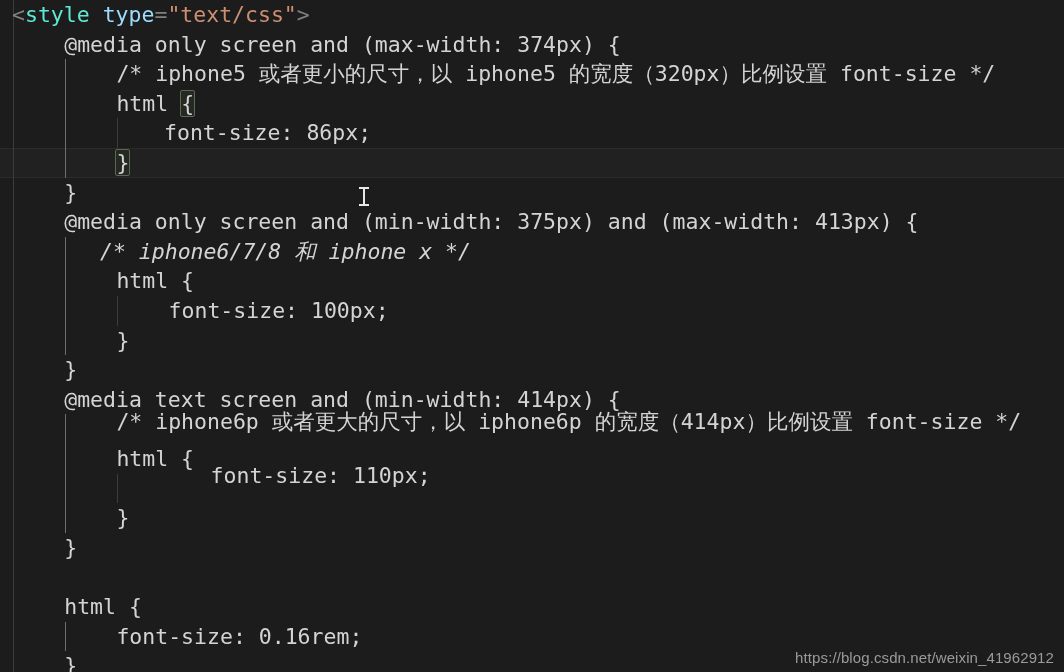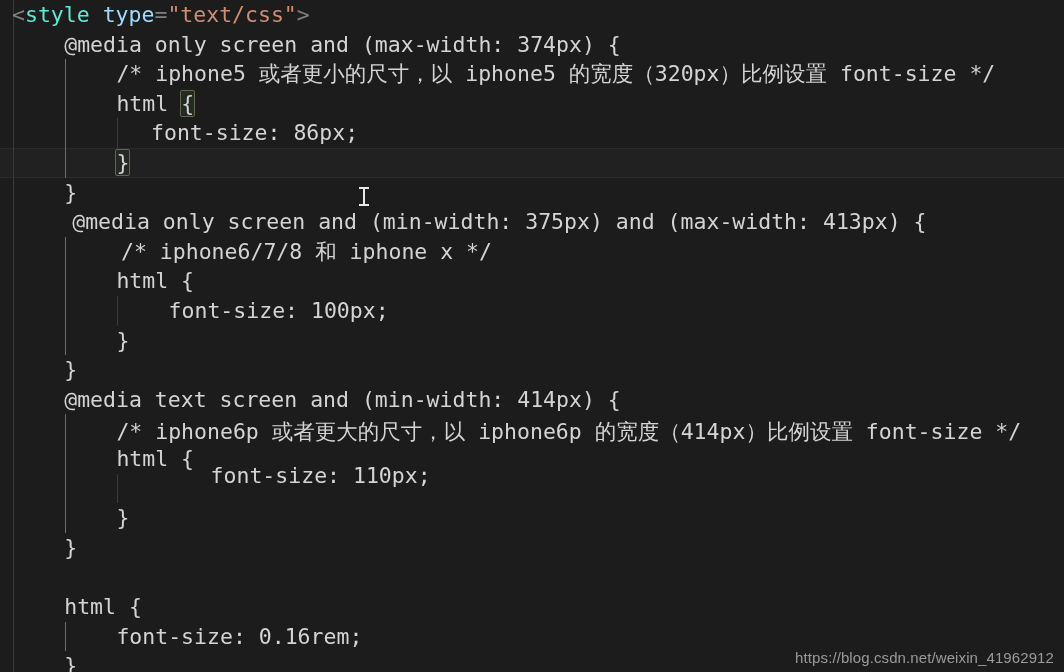--- a/index.html
+++ b/index.html
@@ -125,31 +125,31 @@
       <div class="guide" style="left: 117.4px; top: 118.4px; height: 29.6px;"></div>
       <div class="guide" style="left: 117.4px; top: 296px; height: 29.6px;"></div>
       <div class="guide" style="left: 117.4px; top: 473.6px; height: 29.6px;"></div>
     </div>
 
   <div class="code-layer" id="code-layer">
       <div class="line" style="top: 0px; left: 12px;"><span class="t-punct">&lt;</span><span class="t-tag">style</span><span class="t-plain"> </span><span class="t-attr">type</span><span class="t-punct">=</span><span class="t-string">"text/css"</span><span class="t-punct">&gt;</span></div>
       <div class="line" style="top: 29.6px; left: 64.2px;">@media only screen and (max-width: 374px) {</div>
       <div class="line" style="top: 59.2px; left: 116.4px;">/* iphone5 或者更小的尺寸，以 iphone5 的宽度（320px）比例设置 font-size */</div>
       <div class="line" style="top: 88.8px; left: 116.4px;">html <span class="brk">{</span></div>
-      <div class="line" style="top: 118.4px; left: 151px; text-align: right;">font-size: 86px;</div>
+      <div class="line" style="top: 118.4px; left: 164px; text-align: right;">font-size: 86px;</div>
       <div class="line" style="top: 148px; left: 116.4px;"><span class="brk">}</span></div>
       <div class="line" style="top: 177.6px; left: 64.2px;">}</div>
-      <div class="line" style="top: 207.2px; left: 64.2px; margin-left: 8px;">@media only screen and (min-width: 375px) and (max-width: 413px) {</div>
-      <div class="line" style="top: 236.8px; left: 121px;">/* iphone6/7/8 和 iphone x */</div>
+      <div class="line" style="top: 207.2px; left: 64.2px;">@media only screen and (min-width: 375px) and (max-width: 413px) {</div>
+      <div class="line" style="top: 236.8px; left: 100px; font-style: italic;">/* iphone6/7/8 和 iphone x */</div>
       <div class="line" style="top: 266.4px; left: 116.4px;">html {</div>
       <div class="line" style="top: 296px; left: 168.6px; text-align: center;">font-size: 100px;</div>
       <div class="line" style="top: 325.6px; left: 116.4px;">}</div>
       <div class="line" style="top: 355.2px; left: 64.2px;">}</div>
       <div class="line" style="top: 384.8px; left: 64.2px;">@media text screen and (min-width: 414px) {</div>
-      <div class="line" style="top: 417px; left: 116.4px;">/* iphone6p 或者更大的尺寸，以 iphone6p 的宽度（414px）比例设置 font-size */</div>
+      <div class="line" style="top: 407px; left: 116.4px;">/* iphone6p 或者更大的尺寸，以 iphone6p 的宽度（414px）比例设置 font-size */</div>
       <div class="line" style="top: 444px; left: 116.4px;">html {</div>
       <div class="line" style="top: 461px; left: 168.6px; margin-left: 42px;">font-size: 110px;</div>
       <div class="line" style="top: 503.2px; left: 116.4px;">}</div>
       <div class="line" style="top: 532.8px; left: 64.2px;">}</div>
       <div class="line" style="top: 562.4px; left: 12px;">&nbsp;</div>
       <div class="line" style="top: 592px; left: 64.2px;">html {</div>
       <div class="line" style="top: 621.6px; left: 116.4px;">font-size: 0.16rem;</div>
       <div class="line" style="top: 651.2px; left: 64.2px;">}</div>
     </div>
 

